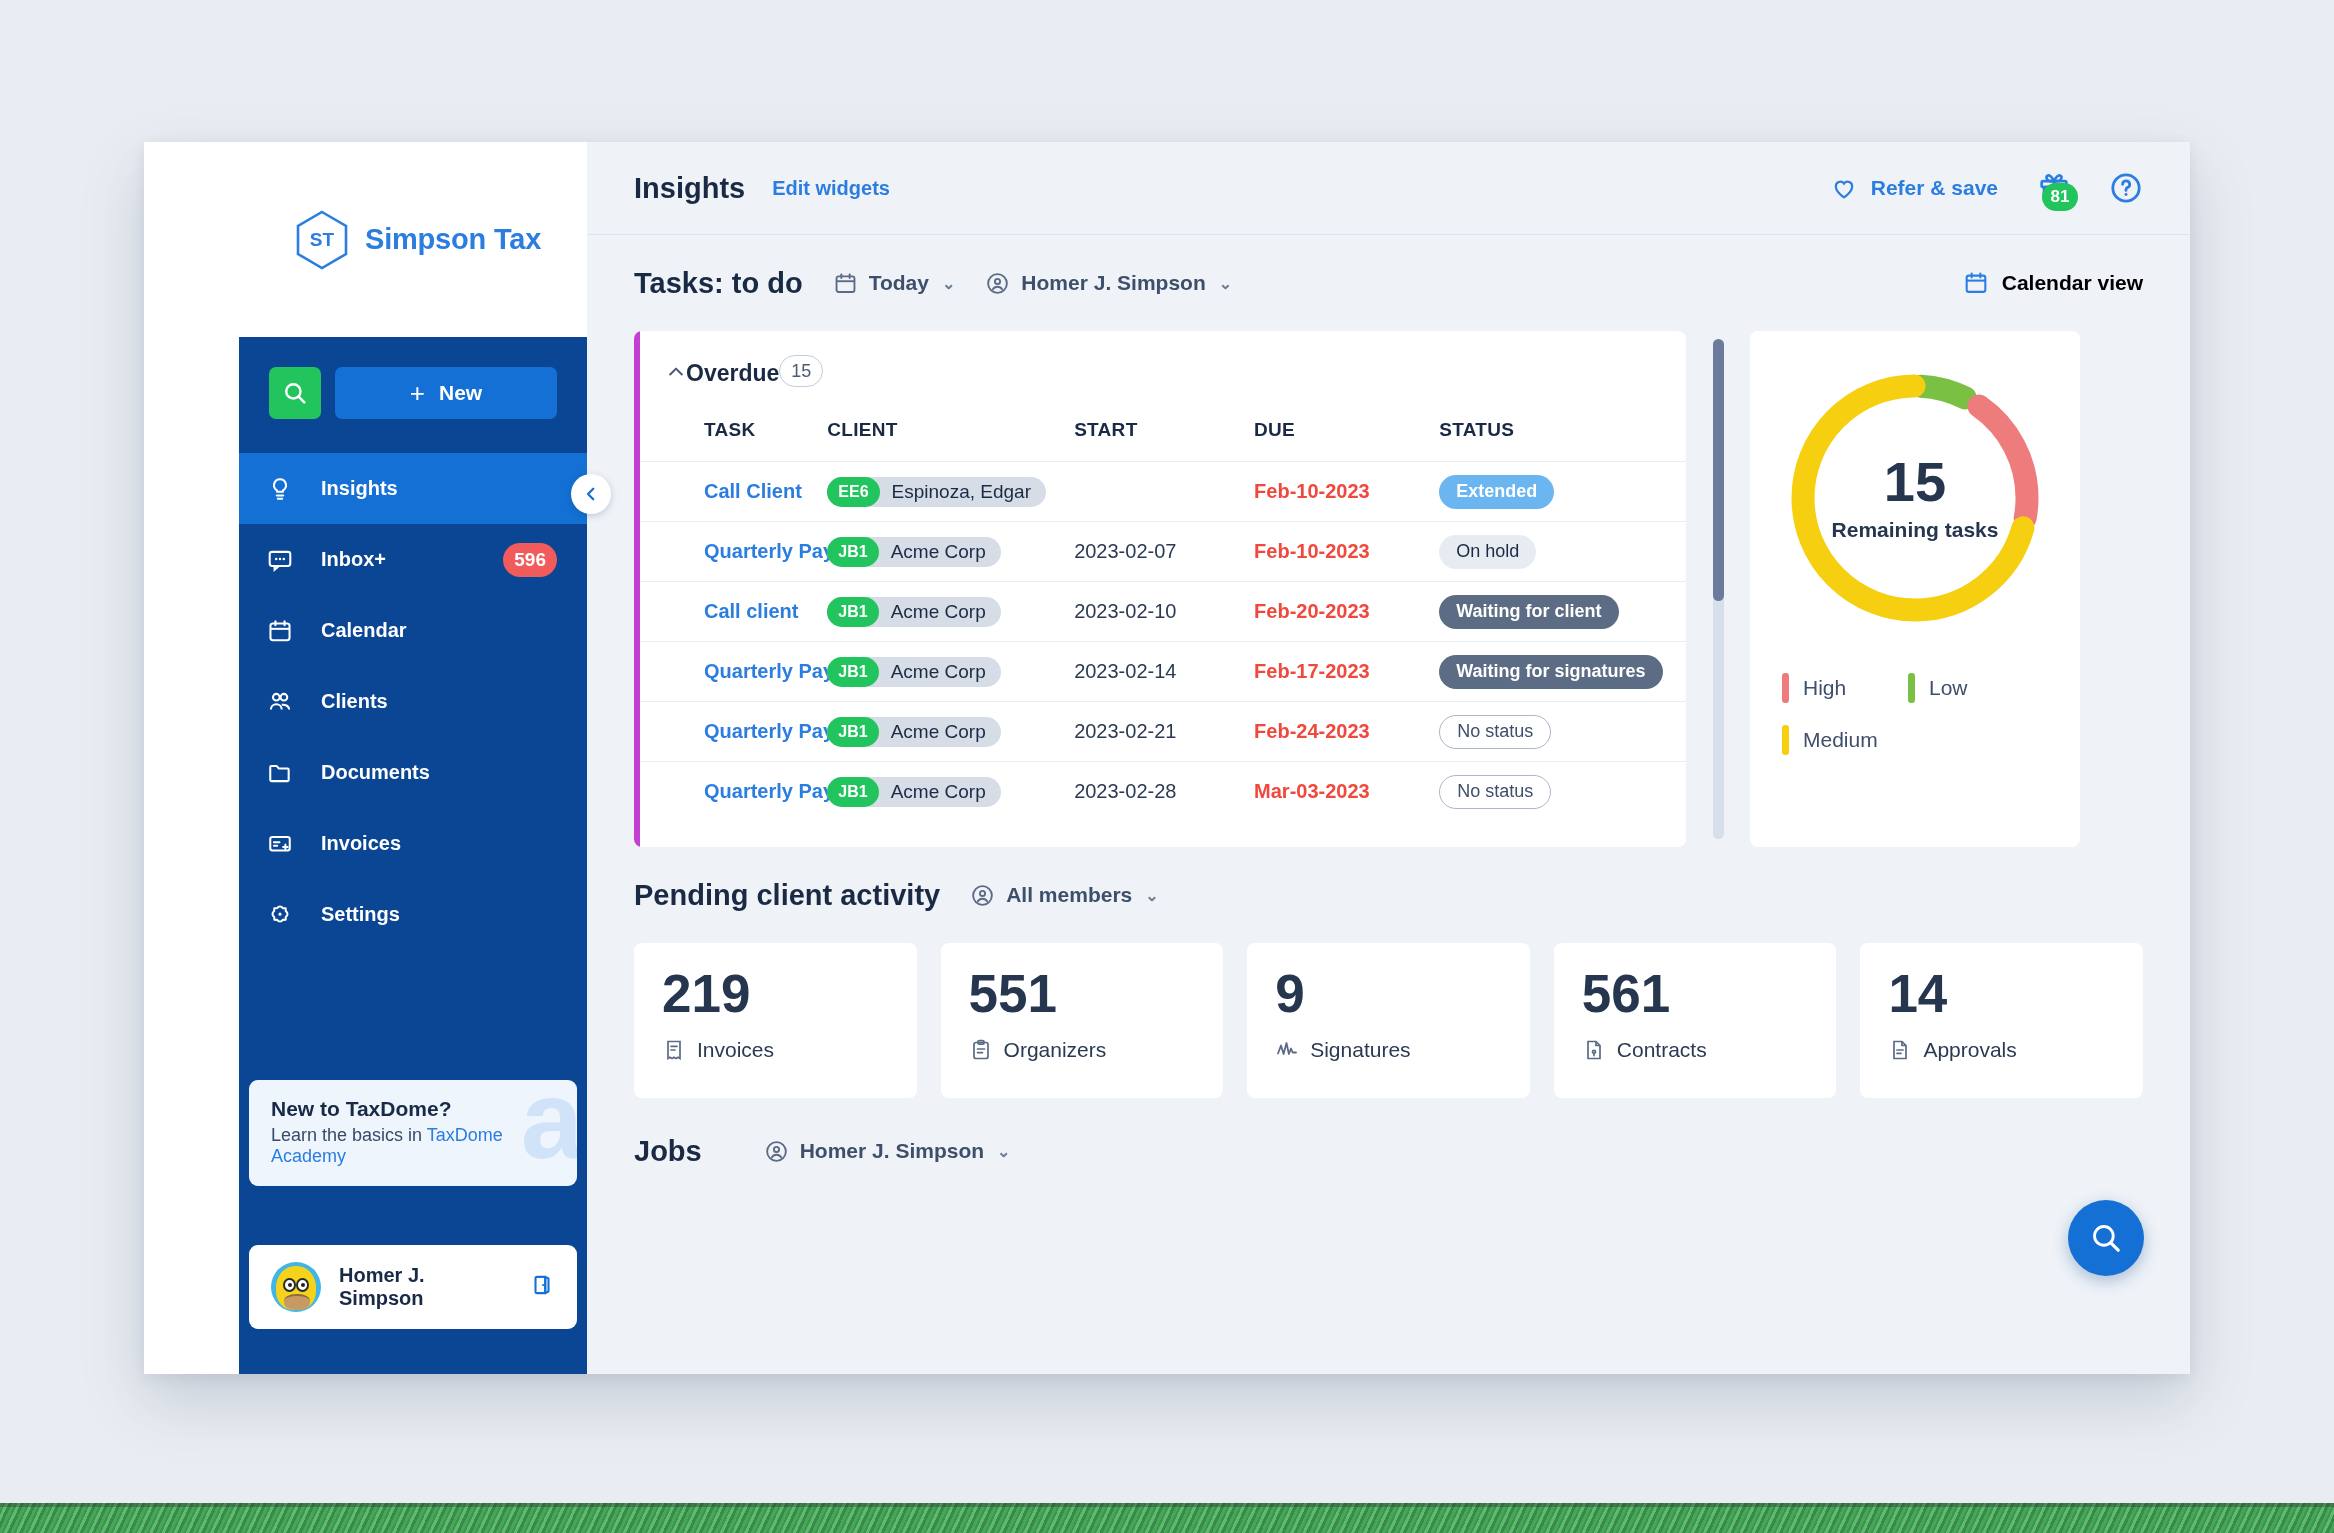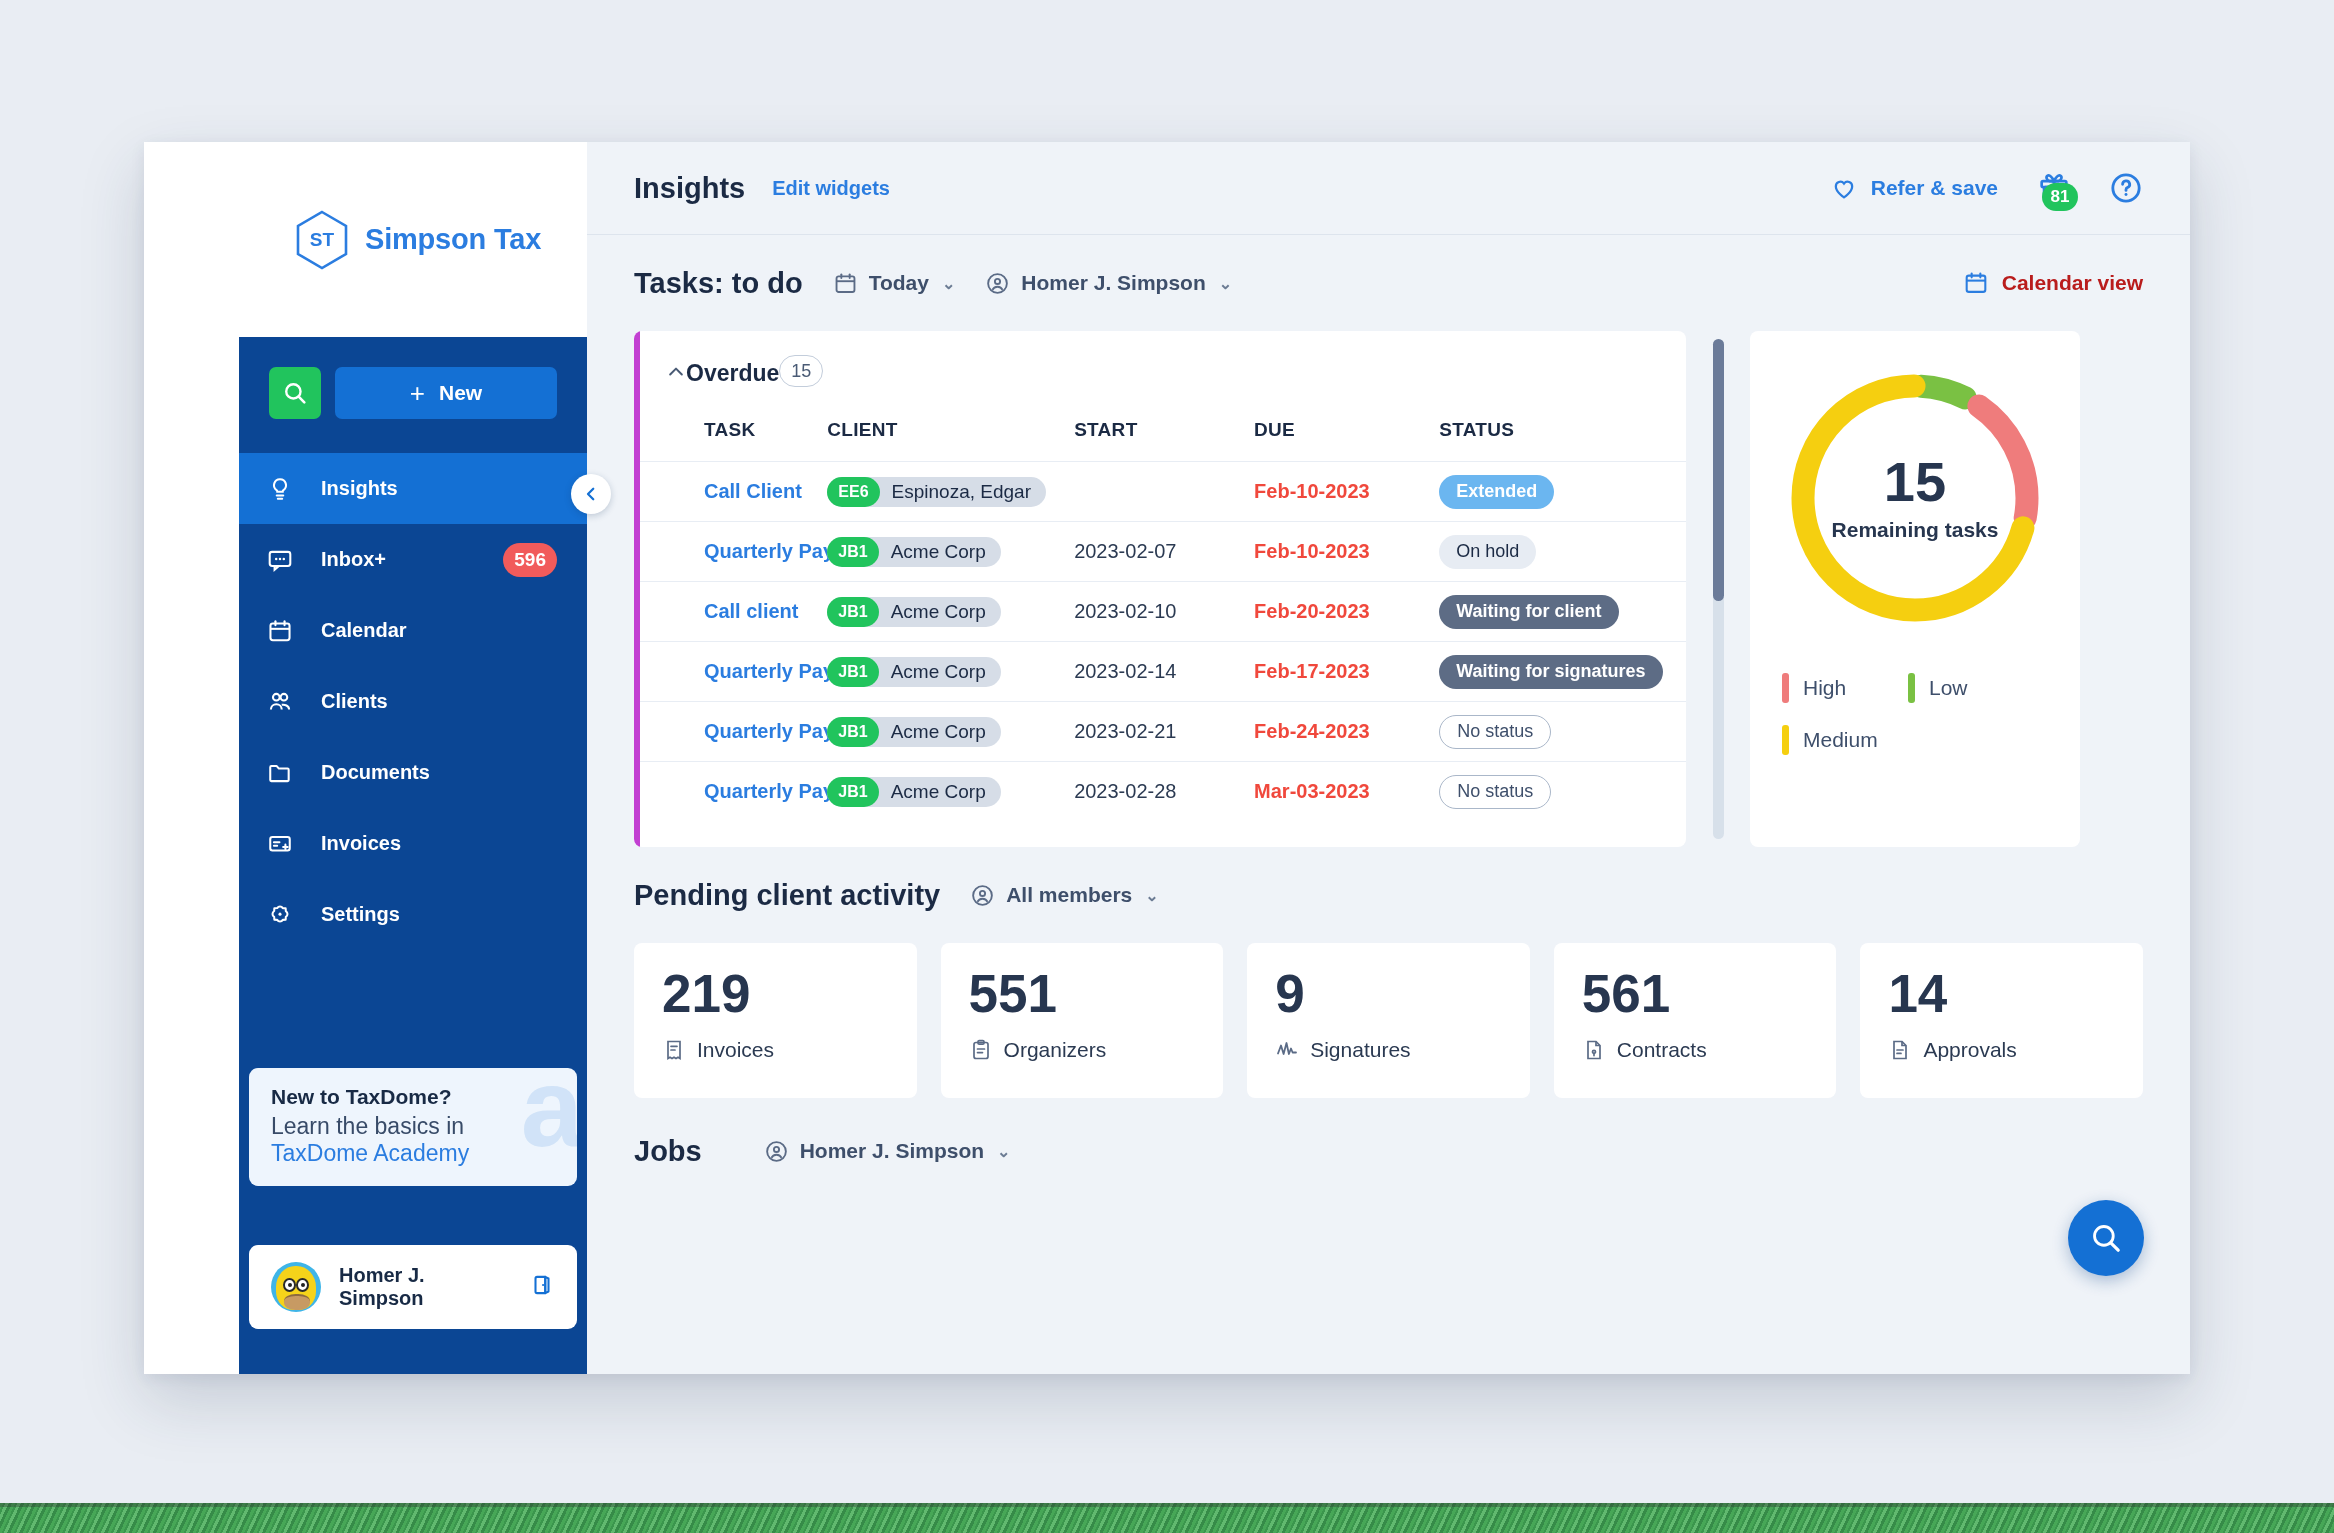--- a/index.html
+++ b/index.html
@@ -84,21 +84,21 @@
   .promo-card {
     position: absolute; left: 10px; right: 10px; bottom: 188px;
     background: #eef5fd; border-radius: 9px; padding: 17px 22px 19px 22px;
     overflow: hidden; cursor: pointer;
   }
   .promo-card .promo-a {
     position: absolute; right: -6px; top: -16px; font-size: 112px; font-weight: 700;
     color: #1470d4; opacity: .13; line-height: 1;
   }
   .promo-title { font-size: 21px; font-weight: 700; color: #182a45; position: relative; }
-  .promo-sub { font-size: 23px; color: #384b68; margin-top: 4px; position: relative; }
+  .promo-sub { font-size: 18px; color: #384b68; margin-top: 4px; position: relative; }
   .promo-sub a { color: #2b7de0; text-decoration: none; }
 
   .user-card {
     position: absolute; left: 10px; right: 10px; bottom: 45px;
     background: #ffffff; border-radius: 9px; height: 84px;
     display: flex; align-items: center; padding: 0 22px; gap: 18px; cursor: pointer;
   }
   .avatar {
     width: 50px; height: 50px; border-radius: 50%; flex: 0 0 auto; position: relative;
     background: #3fb5e8; overflow: hidden;
@@ -160,21 +160,21 @@
     display: flex; align-items: center; padding: 0 47px; height: 96px;
   }
   .section-title { font-size: 29px; font-weight: 700; color: #1b2a44; }
   .filter-chip {
     display: flex; align-items: center; gap: 11px; margin-left: 30px;
     font-size: 21px; font-weight: 700; color: #3e4f6b; cursor: pointer;
   }
   .filter-chip .caret { font-size: 16px; color: #6b7b93; margin-left: 2px; }
   .cal-view {
     margin-left: auto; display: flex; align-items: center; gap: 13px;
-    color: #b91c1c; font-size: 21px; font-weight: 700; cursor: pointer;
+    color: #000000; font-size: 21px; font-weight: 700; cursor: pointer;
   }
 
   
   .tasks-wrap { display: flex; padding: 0 47px; gap: 24px; align-items: flex-start; }
   .tasks-card {
     position: relative; flex: 0 0 1052px; height: 516px; background: #fff;
     border-radius: 8px; overflow: hidden;
   }
   .tasks-card:before {
     content: ''; position: absolute; left: 0; top: 0; bottom: 0; width: 6px;

